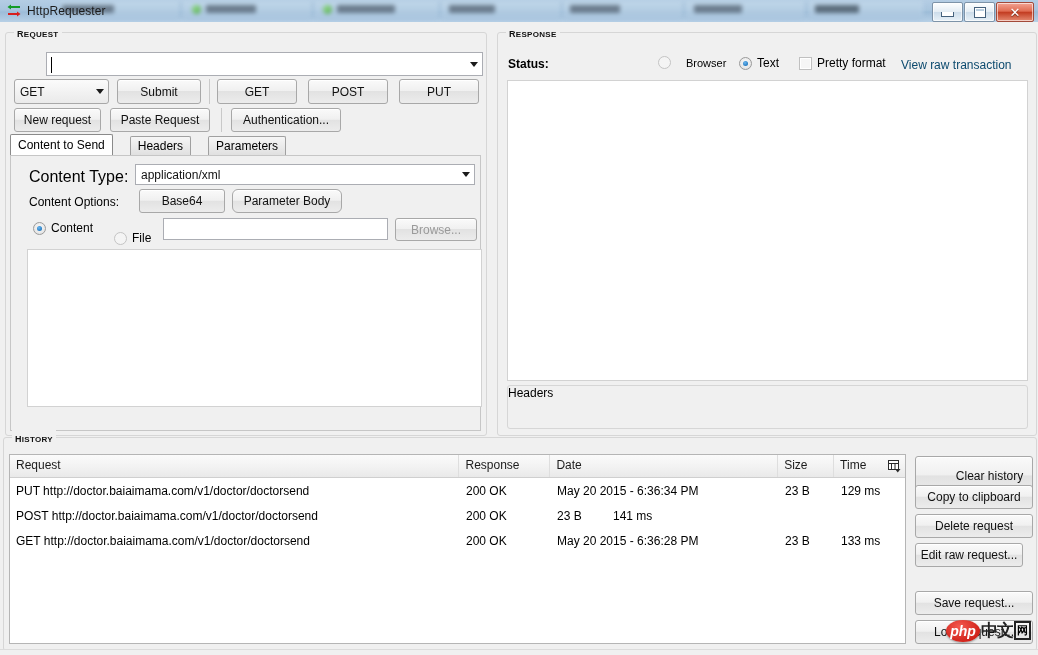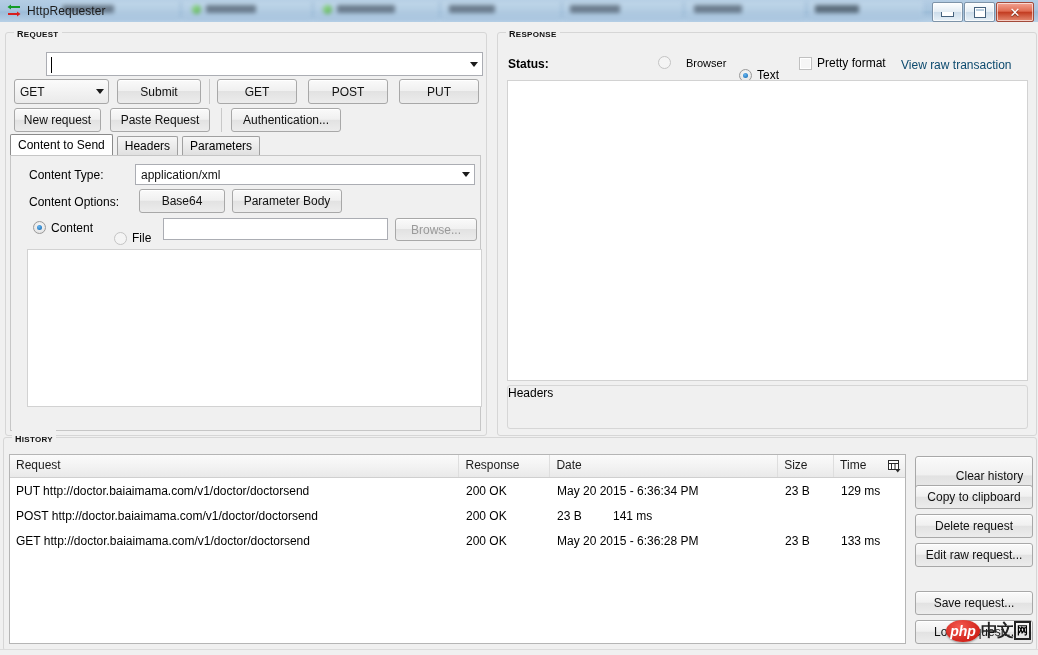--- a/index.html
+++ b/index.html
@@ -104,21 +104,21 @@
     background:radial-gradient(circle at 40% 35%,#69b6f0,#0b63ad);}
   .radio.off{border-color:#c4c4c4;background:#f4f4f4;}
   .checkbox{width:13px;height:13px;border:1px solid #c0c0c0;background:#f6f6f6;box-sizing:border-box;
     box-shadow:inset 0 0 0 1px #fff;}
 
   .tabbar{position:absolute;display:flex;align-items:flex-end;}
   .tab-item{
     height:19px;padding:0 7px;box-sizing:border-box;
     border:1px solid #a0a0a0;border-bottom:none;
     background:linear-gradient(to bottom,#f6f6f6,#e0e0e0);
-    display:flex;align-items:center;font-size:12px;margin-right:4px;
+    display:flex;align-items:center;font-size:12px;margin-right:17px;
     border-radius:2px 2px 0 0;cursor:default;
   }
   .tab-item.active{
     background:#fff;height:21px;border-color:#8a8a8a;
     font-size:12px;
   }
 
   .whitepanel{position:absolute;box-sizing:border-box;border:1px solid #d2d2d2;background:#fff;}
 
   
@@ -236,33 +236,33 @@
     <div class="btn" style="left:225px;top:75px;width:110px;height:24px;">Authentication...</div>
 
     <div class="tabbar" style="left:4px;top:101px;">
       <div class="tab-item active">Content to Send</div>
       <div class="tab-item">Headers</div>
       <div class="tab-item">Parameters</div>
     </div>
 
     <div style="position:absolute;left:4px;top:122px;width:471px;height:276px;border:1px solid #c6c6c6;background:#f0f0f0;box-sizing:border-box;">
 
-      <span style="position:absolute;left:18px;top:12px;font-size:12px;">Content Type:</span>
+      <span style="position:absolute;left:18px;top:12px;font-size:16px;">Content Type:</span>
       <div class="combo" style="left:124px;top:8px;width:340px;height:21px;">
         <span class="cval">application/xml</span>
         <span class="carrow">
             <i class="tri-down"></i>
           </span>
       </div>
 
       <span style="position:absolute;left:18px;top:39px;font-size:12px;">Content Options:</span>
       <div class="btn" style="left:128px;top:33px;width:86px;height:24px;">Base64</div>
-      <div class="btn" style="left:221px;top:33px;width:110px;height:24px;">Parameter Body</div>
-
-      <div style="position:absolute;left:22px;top:65px;display:flex;">
+      <div class="btn" style="left:221px;top:33px;width:110px;height:24px;border-radius:6px;">Parameter Body</div>
+
+      <div style="position:absolute;left:22px;top:65px;display:flex;align-items:center;">
         <span class="radio on"></span>
         <span style="margin-left:5px;font-size:12px;">Content</span>
       </div>
       <div style="position:absolute;left:103px;top:75px;display:flex;align-items:center;">
         <span class="radio off"></span>
         <span style="margin-left:5px;font-size:12px;">File</span>
       </div>
       <div class="textfield" style="left:152px;top:62px;width:225px;height:22px;">
         <span style="display:block;padding:3px 0 0 4px;font-size:12px;"></span>
       </div>
@@ -279,21 +279,21 @@
   <div class="group" style="left:497px;top:32px;width:538px;height:402px;">
     <span class="glabel">Response</span>
 
     <span style="position:absolute;left:10px;top:24px;font-size:12px;font-weight:bold;">Status:</span>
     <span style="position:absolute;left:62px;top:24px;font-size:12px;"></span>
 
     <div style="position:absolute;left:160px;top:23px;display:flex;align-items:center;">
       <span class="radio off"></span>
       <span style="margin-left:15px;font-size:11px;text-align:right;">Browser</span>
     </div>
-    <div style="position:absolute;left:241px;top:23px;display:flex;align-items:center;margin-top:12px;">
+    <div style="position:absolute;left:241px;top:23px;display:flex;align-items:center;">
       <span class="radio on"></span>
       <span style="margin-left:5px;font-size:12px;">Text</span>
     </div>
     <div style="position:absolute;left:301px;top:23px;display:flex;align-items:center;">
       <span class="checkbox"></span>
       <span style="margin-left:5px;font-size:12px;">Pretty format</span>
     </div>
     <span class="link" style="position:absolute;left:403px;top:25px;">View raw transaction</span>
 
     <div class="whitepanel" style="left:9px;top:47px;width:521px;height:301px;">
@@ -345,21 +345,21 @@
         <span class="hcell" style="width:91px;">200 OK</span>
         <span class="hcell" style="width:228px;">May 20 2015 - 6:36:28 PM</span>
         <span class="hcell" style="width:56px;">23 B</span>
         <span class="hcell" style="width:60px;">133 ms</span>
       </div>
     </div>
 
     <div class="btn" style="left:911px;top:18px;width:118px;height:40px;padding-left:31px;">Clear history</div>
     <div class="btn" style="left:911px;top:47px;width:118px;height:24px;">Copy to clipboard</div>
     <div class="btn" style="left:911px;top:76px;width:118px;height:24px;">Delete request</div>
-    <div class="btn" style="left:911px;top:105px;width:118px;height:24px;">Edit raw request...</div>
+    <div class="btn" style="left:911px;top:105px;width:108px;height:24px;">Edit raw request...</div>
     <div class="btn" style="left:911px;top:153px;width:118px;height:24px;">Save request...</div>
     <div class="btn" style="left:911px;top:182px;width:118px;height:24px;">Load request...</div>
   </div>
 
   <div class="wm" style="left:946px;top:619px;">
     <span class="wm-php">php</span>
     <span class="wm-cn">中文</span>
     <span class="wm-box">网</span>
   </div>
 

